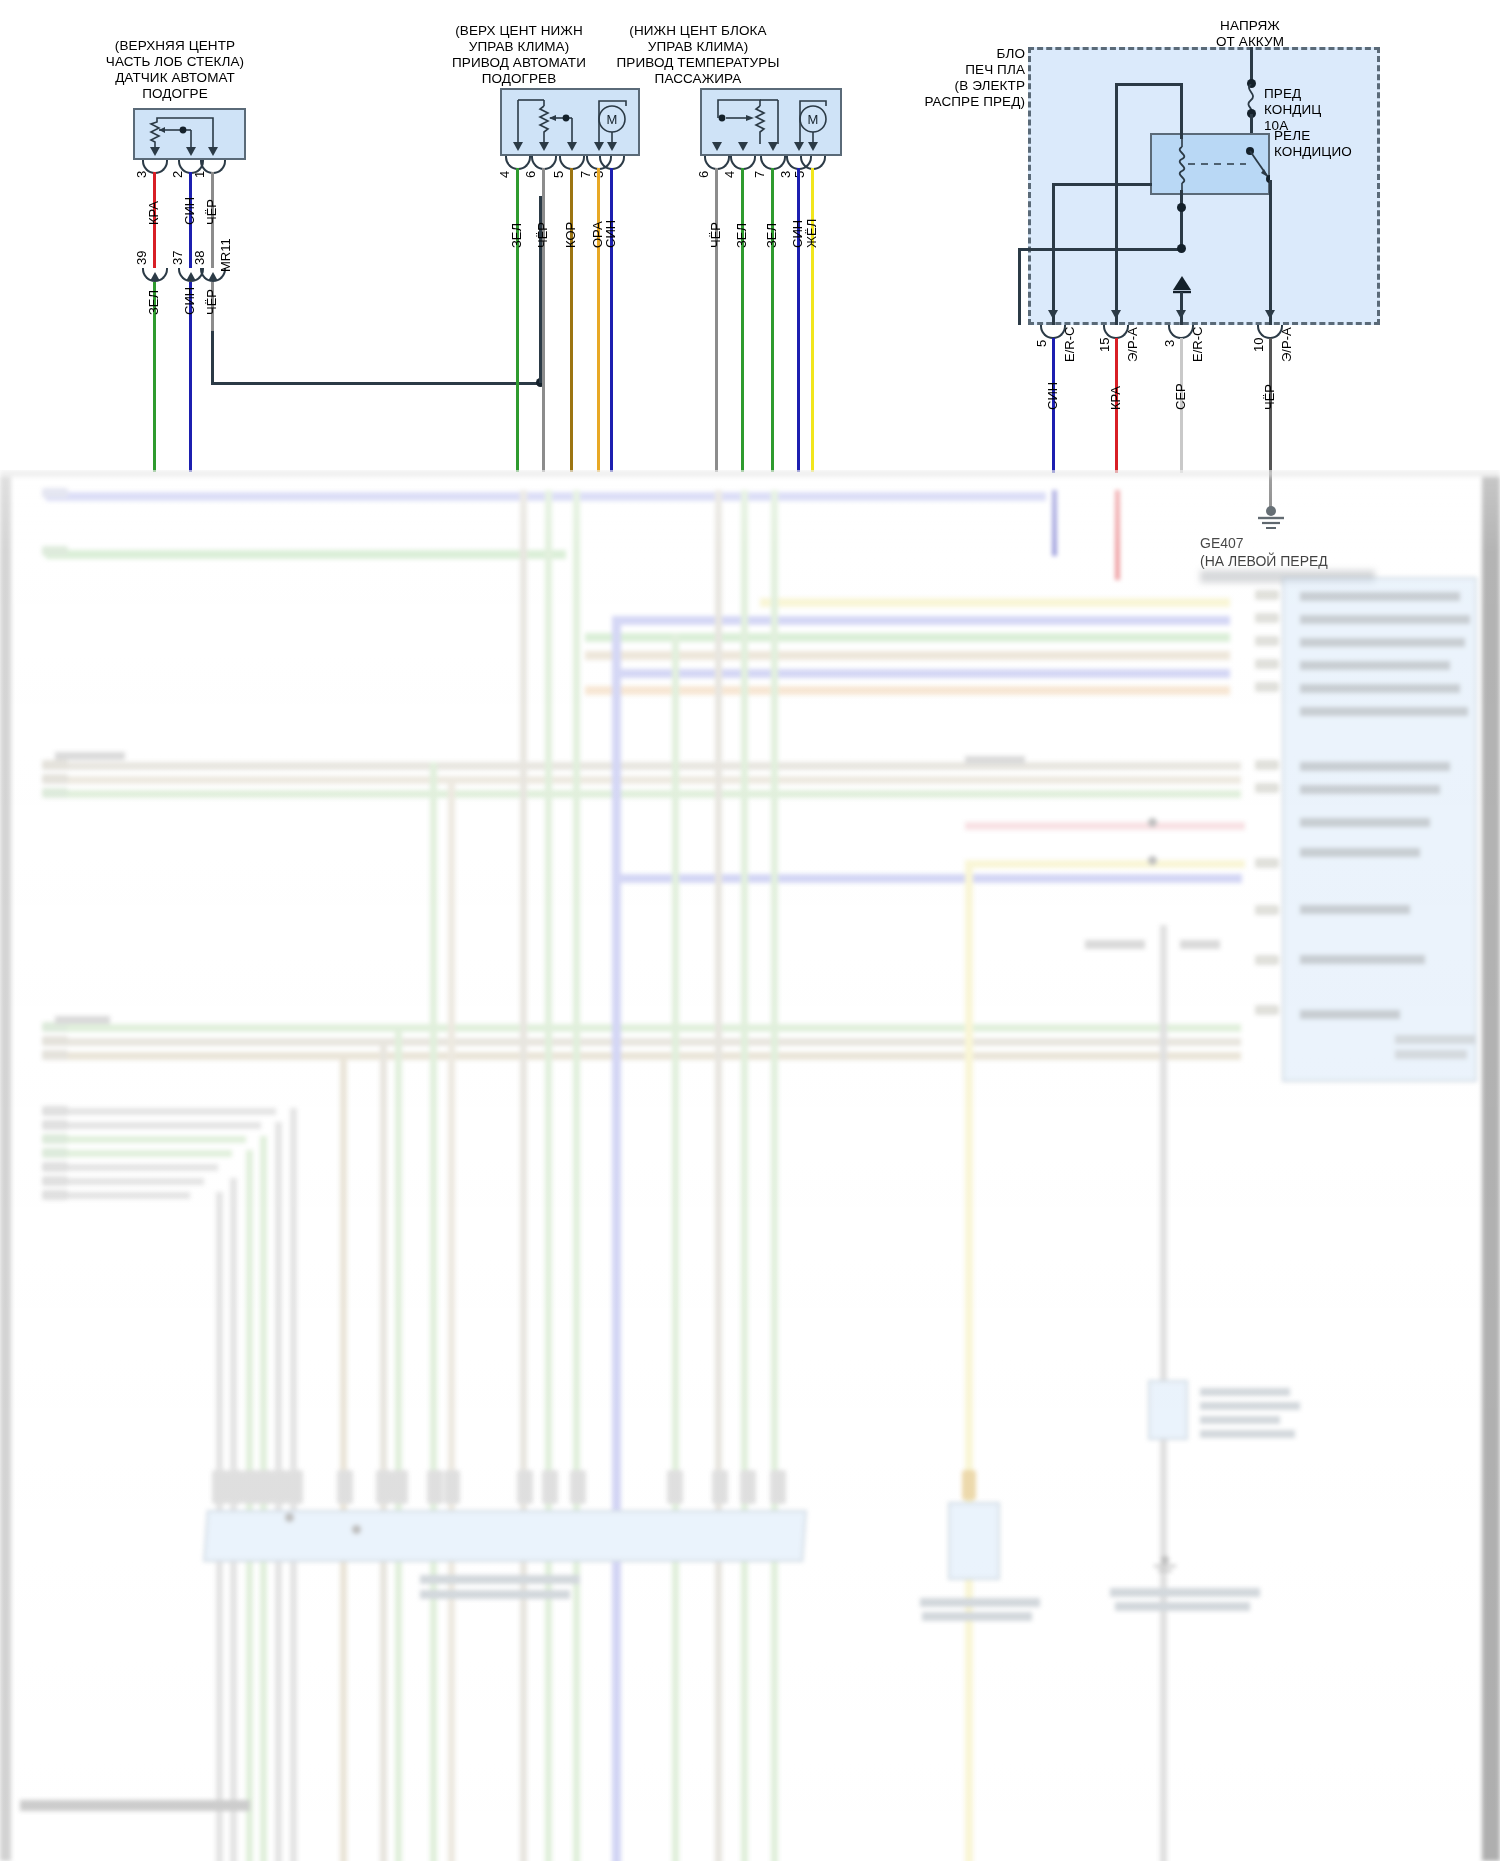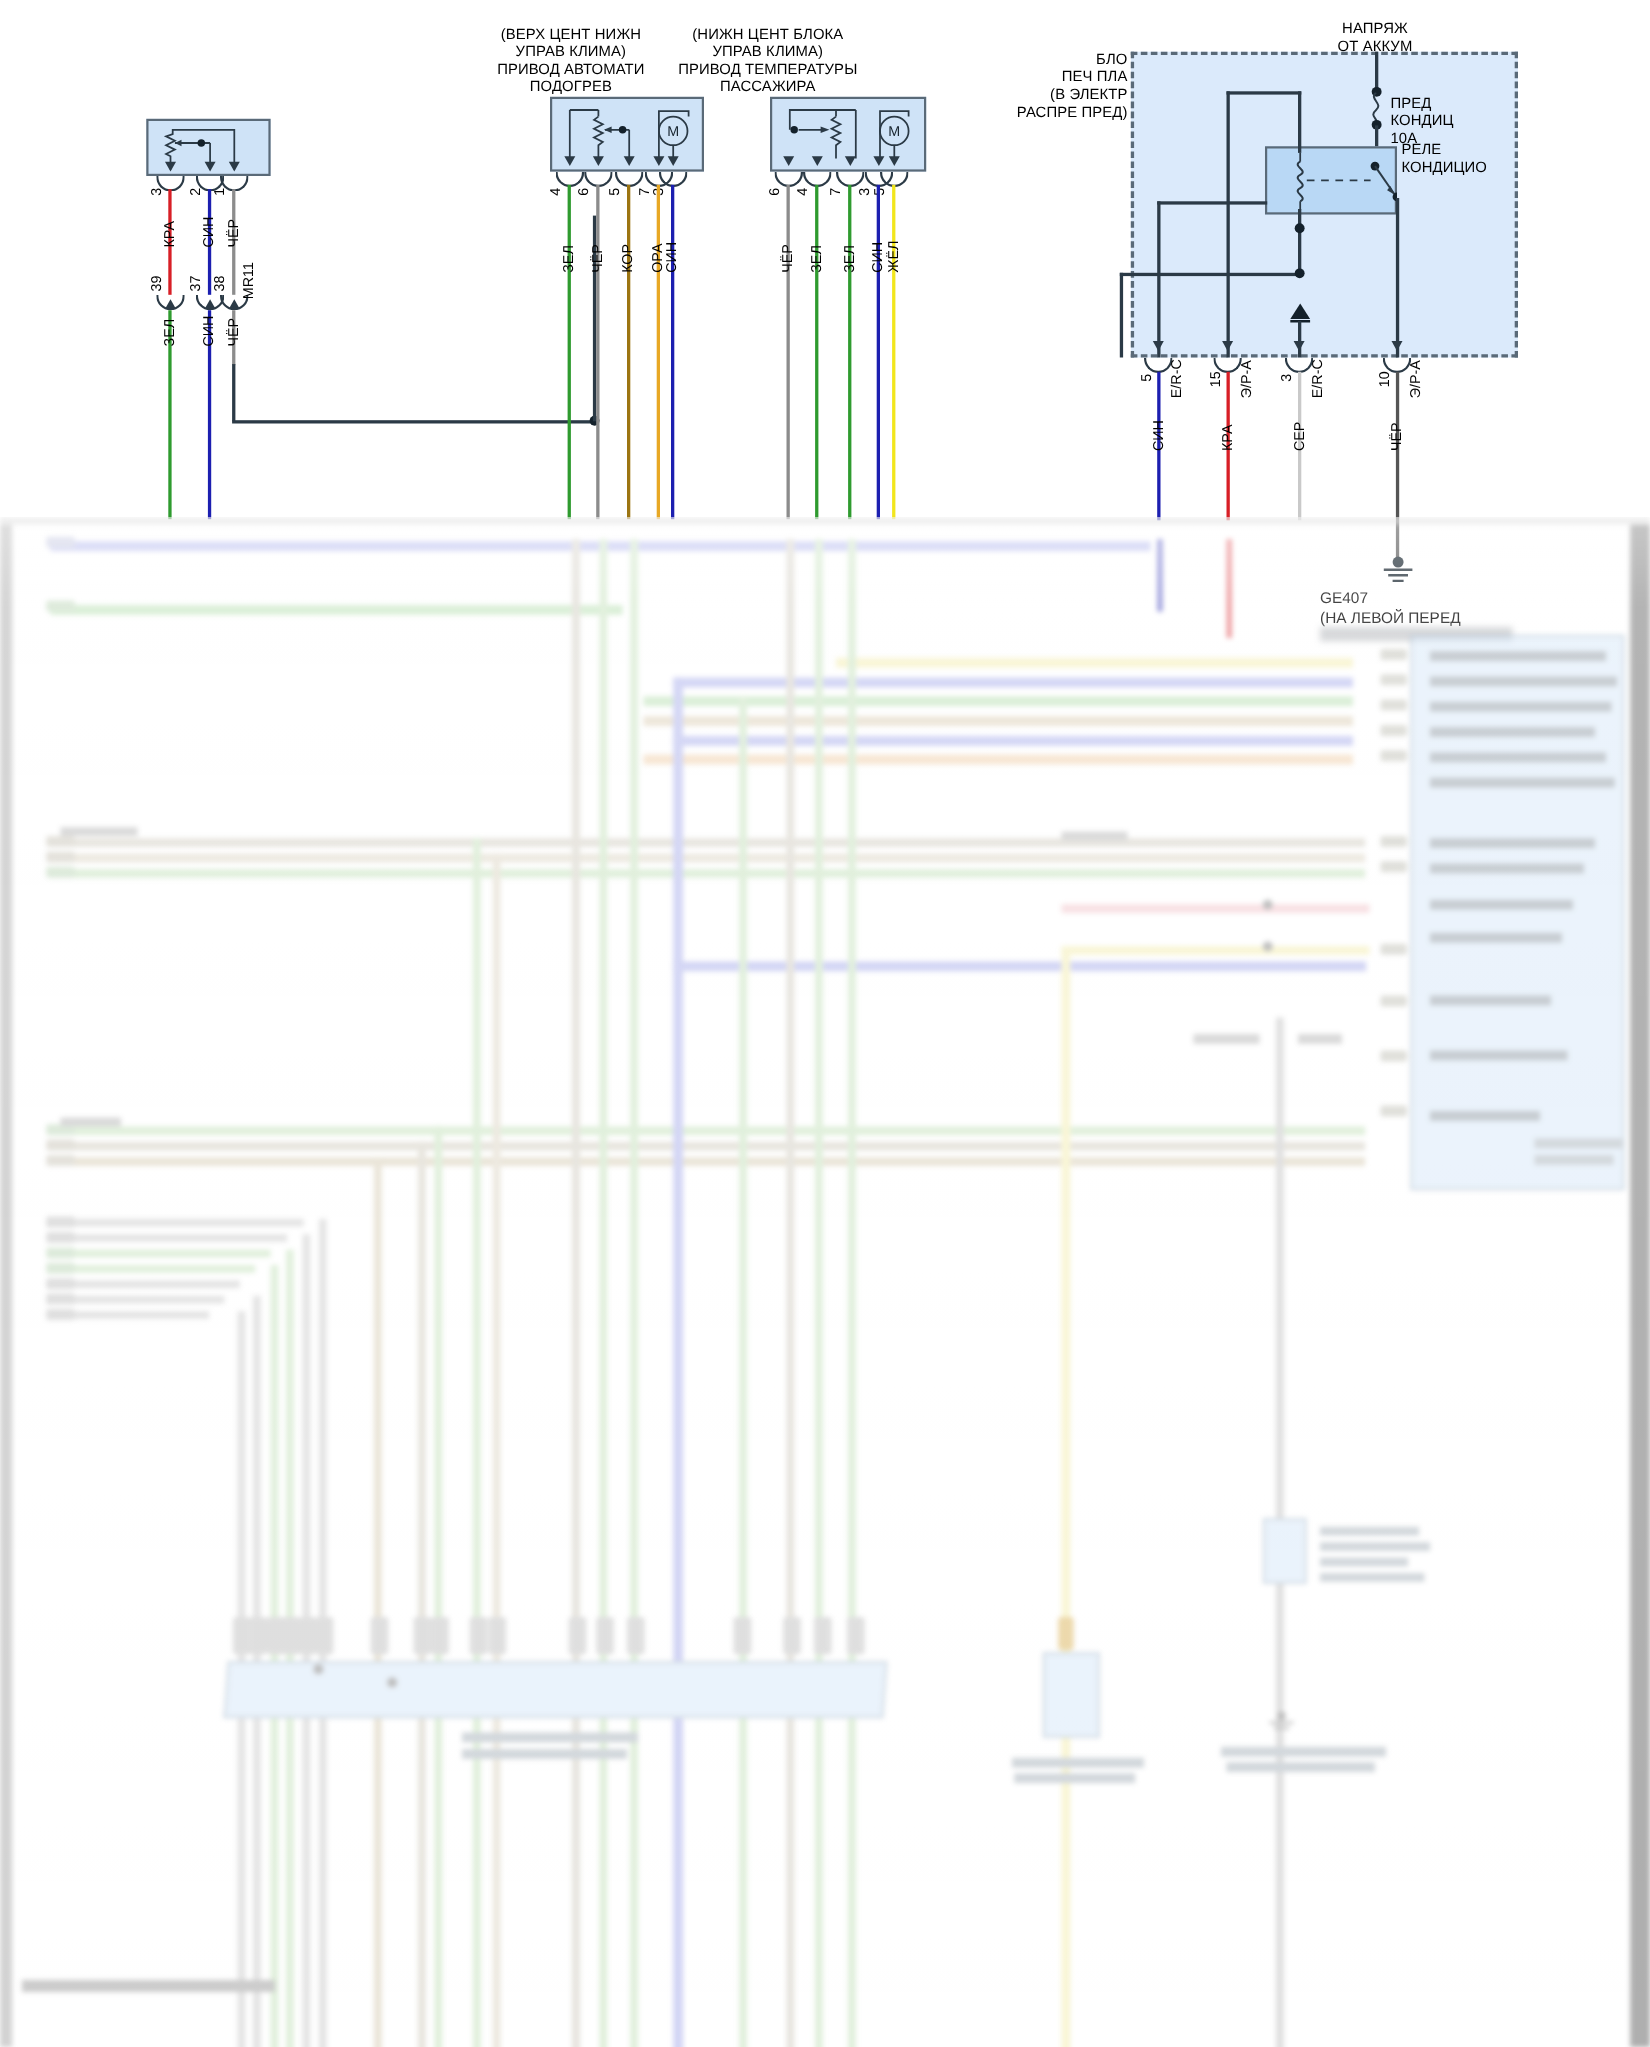--- a/index.html
+++ b/index.html
@@ -47,20 +47,24 @@
     pointer-events:none;}
   .frame-edge{position:absolute;background:#4a4a4a;}
   .blurtext{position:absolute;font-size:11px;color:#3a4a55;white-space:nowrap;}
   .pill{position:absolute;height:10px;border-radius:2px;}
 </style>
 </head>
 <body>
 
 <div id="page">
 
+  <div class="lbl" style="left:60px;top:38px;width:230px;">(ВЕРХНЯЯ ЦЕНТР
+ЧАСТЬ ЛОБ СТЕКЛА)
+ДАТЧИК АВТОМАТ
+ПОДОГРЕ</div>
 
   <div class="box" style="left:133px;top:108px;width:113px;height:52px;"></div>
 
   <svg class="abs" style="left:133px;top:108px;" width="113" height="52">
     <polyline points="22,40 22,34 18,32 26,28 18,24 26,20 18,16 24,14 24,10 80,10 80,40" fill="none" stroke="#2b3a46" stroke-width="1.6"></polyline>
     <line x1="22" y1="40" x2="22" y2="46" stroke="#2b3a46" stroke-width="1.6"></line>
     <line x1="58" y1="22" x2="26" y2="22" stroke="#2b3a46" stroke-width="1.6"></line>
     <polygon points="26,22 32,19 32,25" fill="#2b3a46"></polygon>
     <circle cx="50" cy="22" r="3.4" fill="#14212b"></circle>
     <line x1="58" y1="22" x2="58" y2="46" stroke="#2b3a46" stroke-width="1.6"></line>

